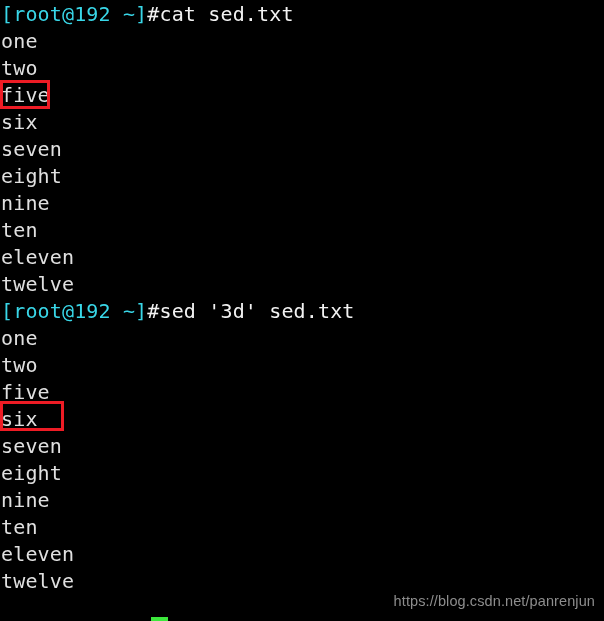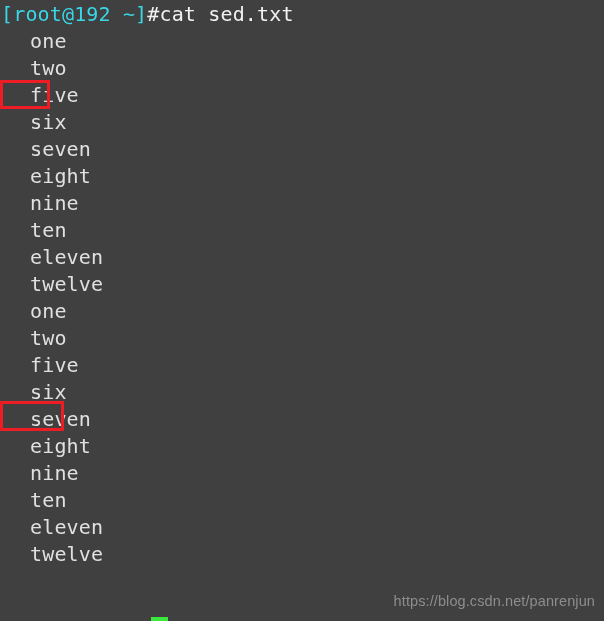--- a/index.html
+++ b/index.html
@@ -4,21 +4,21 @@
 <style>
   html, body {
     margin: 0;
     padding: 0;
     background: #252525;
   }
   #terminal {
     position: relative;
     width: 604px;
     height: 621px;
-    background: #404040;
+    background: #000000;
     overflow: hidden;
     font-family: "DejaVu Sans Mono", "Liberation Mono", monospace;
     font-size: 20px;
     line-height: 27px;
     color: #e8e8e8;
     -webkit-font-smoothing: antialiased;
   }
   .screen {
     position: absolute;
     left: 0;
@@ -36,21 +36,20 @@
     white-space: pre;
   }
   .prompt {
     color: #39d7e8;
   }
   .cmd {
     color: #f2f2f2;
   }
   .out {
     color: #e0e0e0;
-    padding-left: 29px;
   }
   
   .hl-box {
     position: absolute;
     border: 3px solid #ee1c25;
     box-sizing: border-box;
     pointer-events: none;
   }
   #hl-four {
     left: 0px;
@@ -98,20 +97,21 @@
     <div class="line out">two</div>
     <div class="line out">five</div>
     <div class="line out">six</div>
     <div class="line out">seven</div>
     <div class="line out">eight</div>
     <div class="line out">nine</div>
     <div class="line out">ten</div>
     <div class="line out">eleven</div>
     <div class="line out">twelve</div>
 
+    <div class="line prompt-line"><span class="prompt">[root@192 ~]</span><span class="cmd">#sed '3d' sed.txt</span></div>
 
     <div class="line out">one</div>
     <div class="line out">two</div>
     <div class="line out">five</div>
     <div class="line out">six</div>
     <div class="line out">seven</div>
     <div class="line out">eight</div>
     <div class="line out">nine</div>
     <div class="line out">ten</div>
     <div class="line out">eleven</div>

